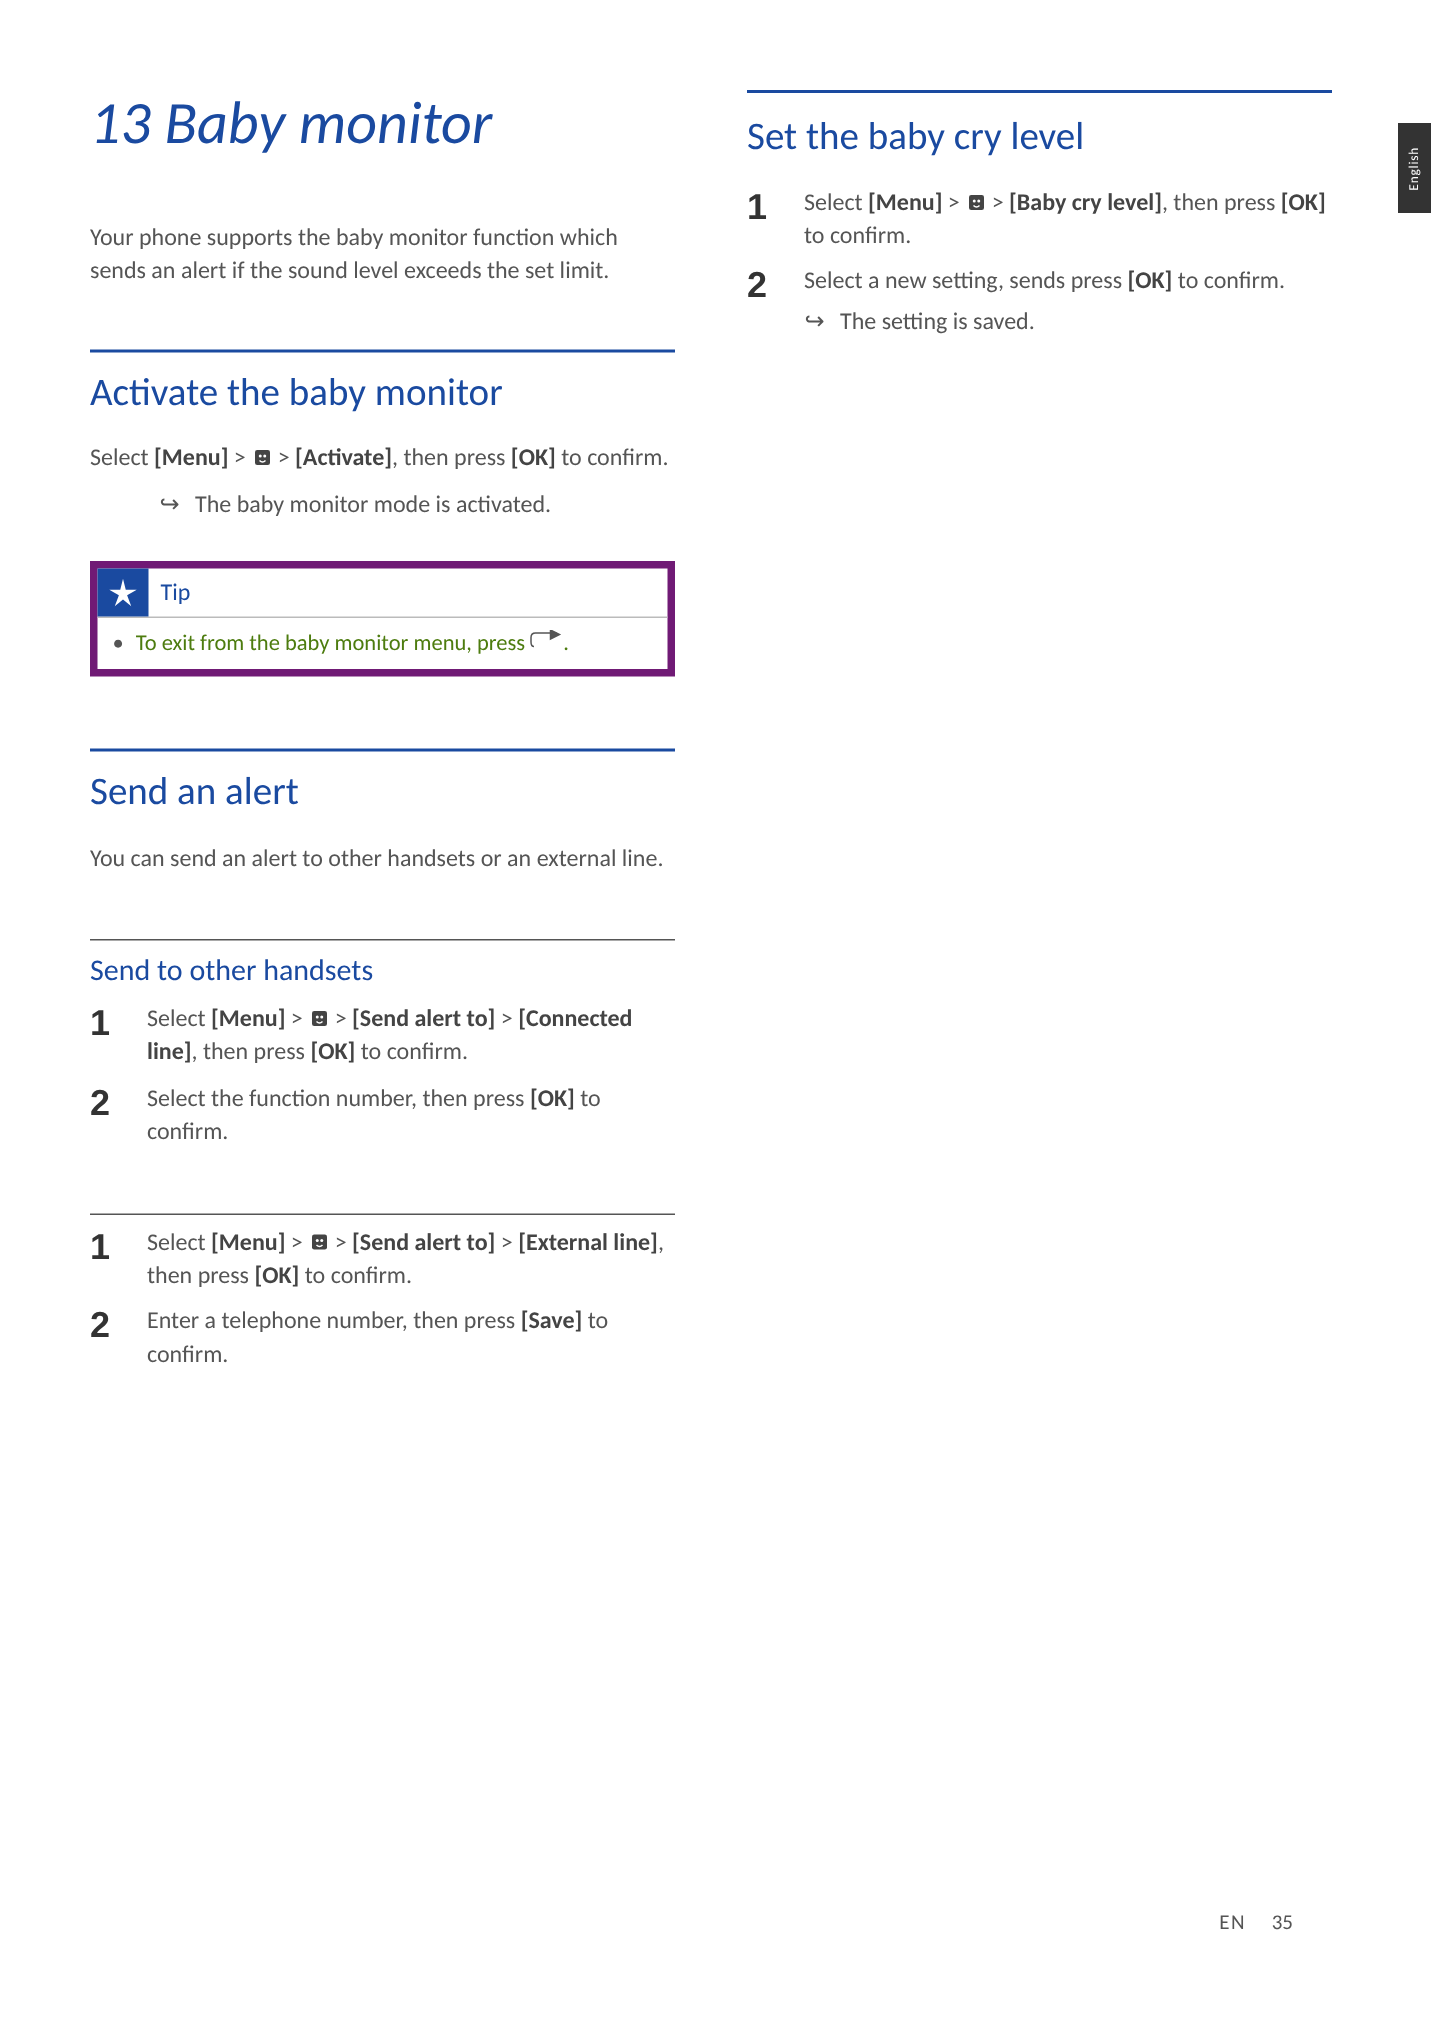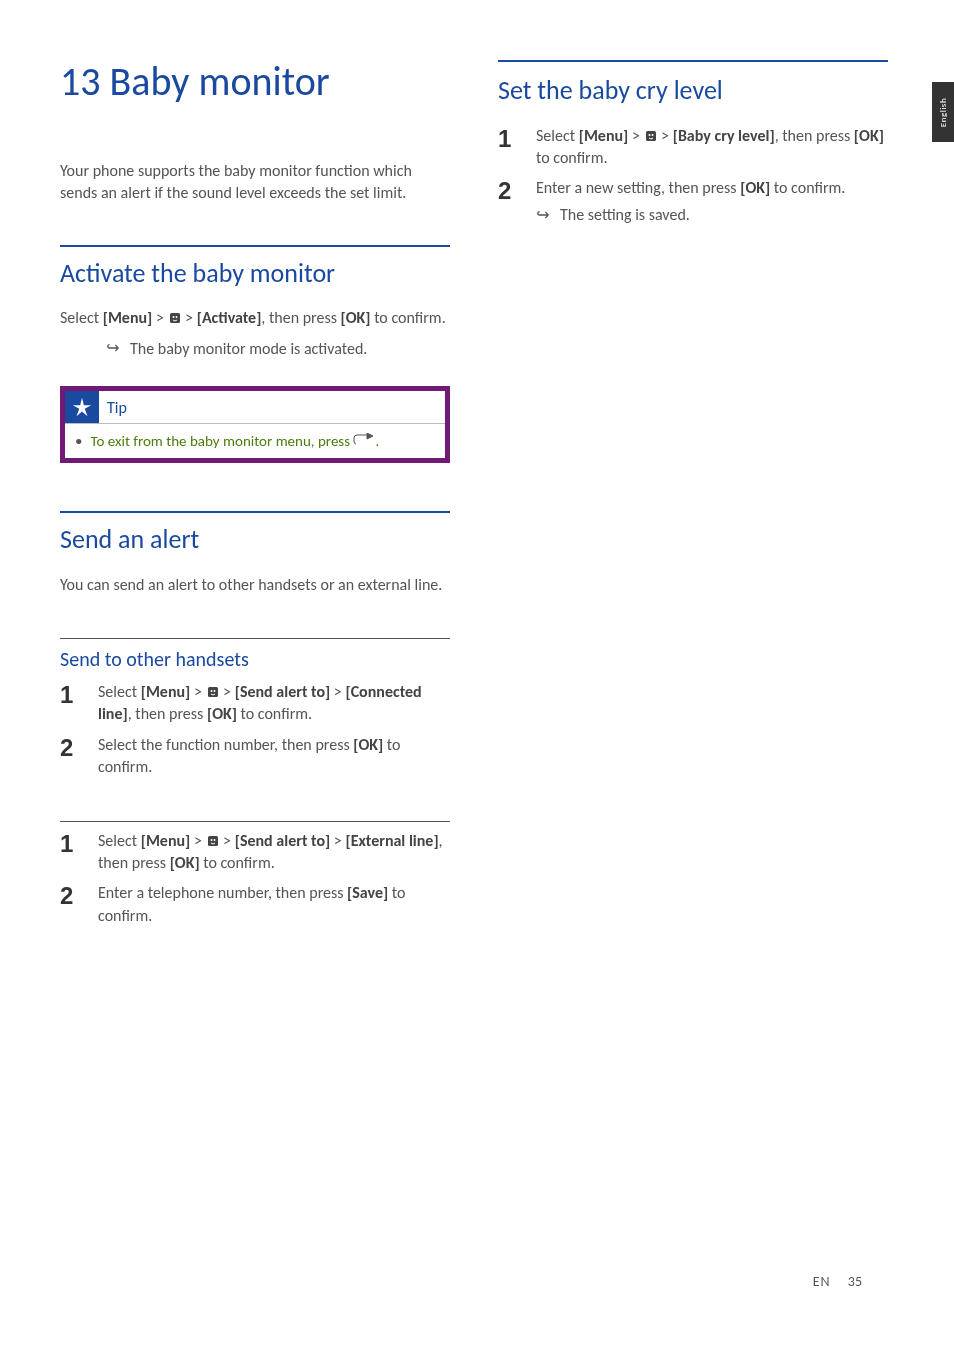--- a/index.html
+++ b/index.html
@@ -2,21 +2,21 @@
 <html><head>
 <meta charset="utf-8">
 <style>
   * { box-sizing: border-box; margin: 0; padding: 0; }
   html, body { width: 954px; height: 1350px; background: #fff; font-family: "Gill Sans", "Gill Sans MT", Calibri, sans-serif; color: #333; }
   .page { position: relative; width: 954px; height: 1350px; }
   .lang-tab { position: absolute; top: 82px; right: 0; width: 22px; height: 60px; background: #333; color: #fff; font-size: 9px; display: flex; align-items: center; justify-content: center; }
   .lang-tab span { transform: rotate(-90deg); white-space: nowrap; letter-spacing: 0.5px; }
   .columns { display: flex; gap: 48px; padding: 60px 60px 0 60px; }
   .col { width: 390px; }
-  h1 { font-size: 40px; font-weight: 400; color: #1a4aa0; margin-bottom: 56px; line-height: 1.1; }
+  h1 { font-size: 40px; font-weight: 400; color: #1a4aa0; margin-bottom: 44px; line-height: 1.1; font-style: italic; }
   .intro { font-size: 16px; color: #555; font-weight: 300; line-height: 1.4; margin-bottom: 40px; }
   .rule { border-top: 2px solid #1a4aa0; margin-bottom: 10px; }
   h2 { font-size: 26px; font-weight: 400; color: #1a4aa0; margin-bottom: 18px; line-height: 1.25; }
   .h2-wrap { margin-bottom: 12px; }
   .body-text { font-size: 16px; color: #555; font-weight: 300; line-height: 1.4; }
   .bold { font-weight: 600; color: #444; text-align: center; }
   .result-arrow { display: inline-block; width: 14px; text-align: center; }
   .result-arrow::before { content: "\21AA"; font-size: 16px; color: #555; }
   .indent-result { padding-left: 46px; display: flex; gap: 10px; margin-top: 8px; }
   .indent-result .txt { flex: 1; }
@@ -165,21 +165,21 @@
                   <circle cx="5.5" cy="6" r="1" fill="#fff"></circle>
                   <circle cx="8.5" cy="6" r="1" fill="#fff"></circle>
                   <path d="M5 9 Q7 11 9 9" stroke="#fff" stroke-width="1" fill="none"></path>
                 </svg>
               </span><span> &gt; </span><span class="bold">[Baby cry level]</span><span>, then press </span><span class="bold">[OK]</span><span> to confirm.</span>
           </span>
         </li>
         <li>
           <span class="num">2</span>
           <span class="txt">
-            <span>Enter a new setting, then press </span><span class="bold">[OK]</span><span> to confirm.</span>
+            <span>Select a new setting, sends press </span><span class="bold">[OK]</span><span> to confirm.</span>
             <div class="indent-result" style="padding-left:0; margin-top:4px;">
               <span class="result-arrow"></span>
               <span class="body-text txt">The setting is saved.</span>
             </div>
           </span>
         </li>
       </ol>
     </div>
   </div>
 

